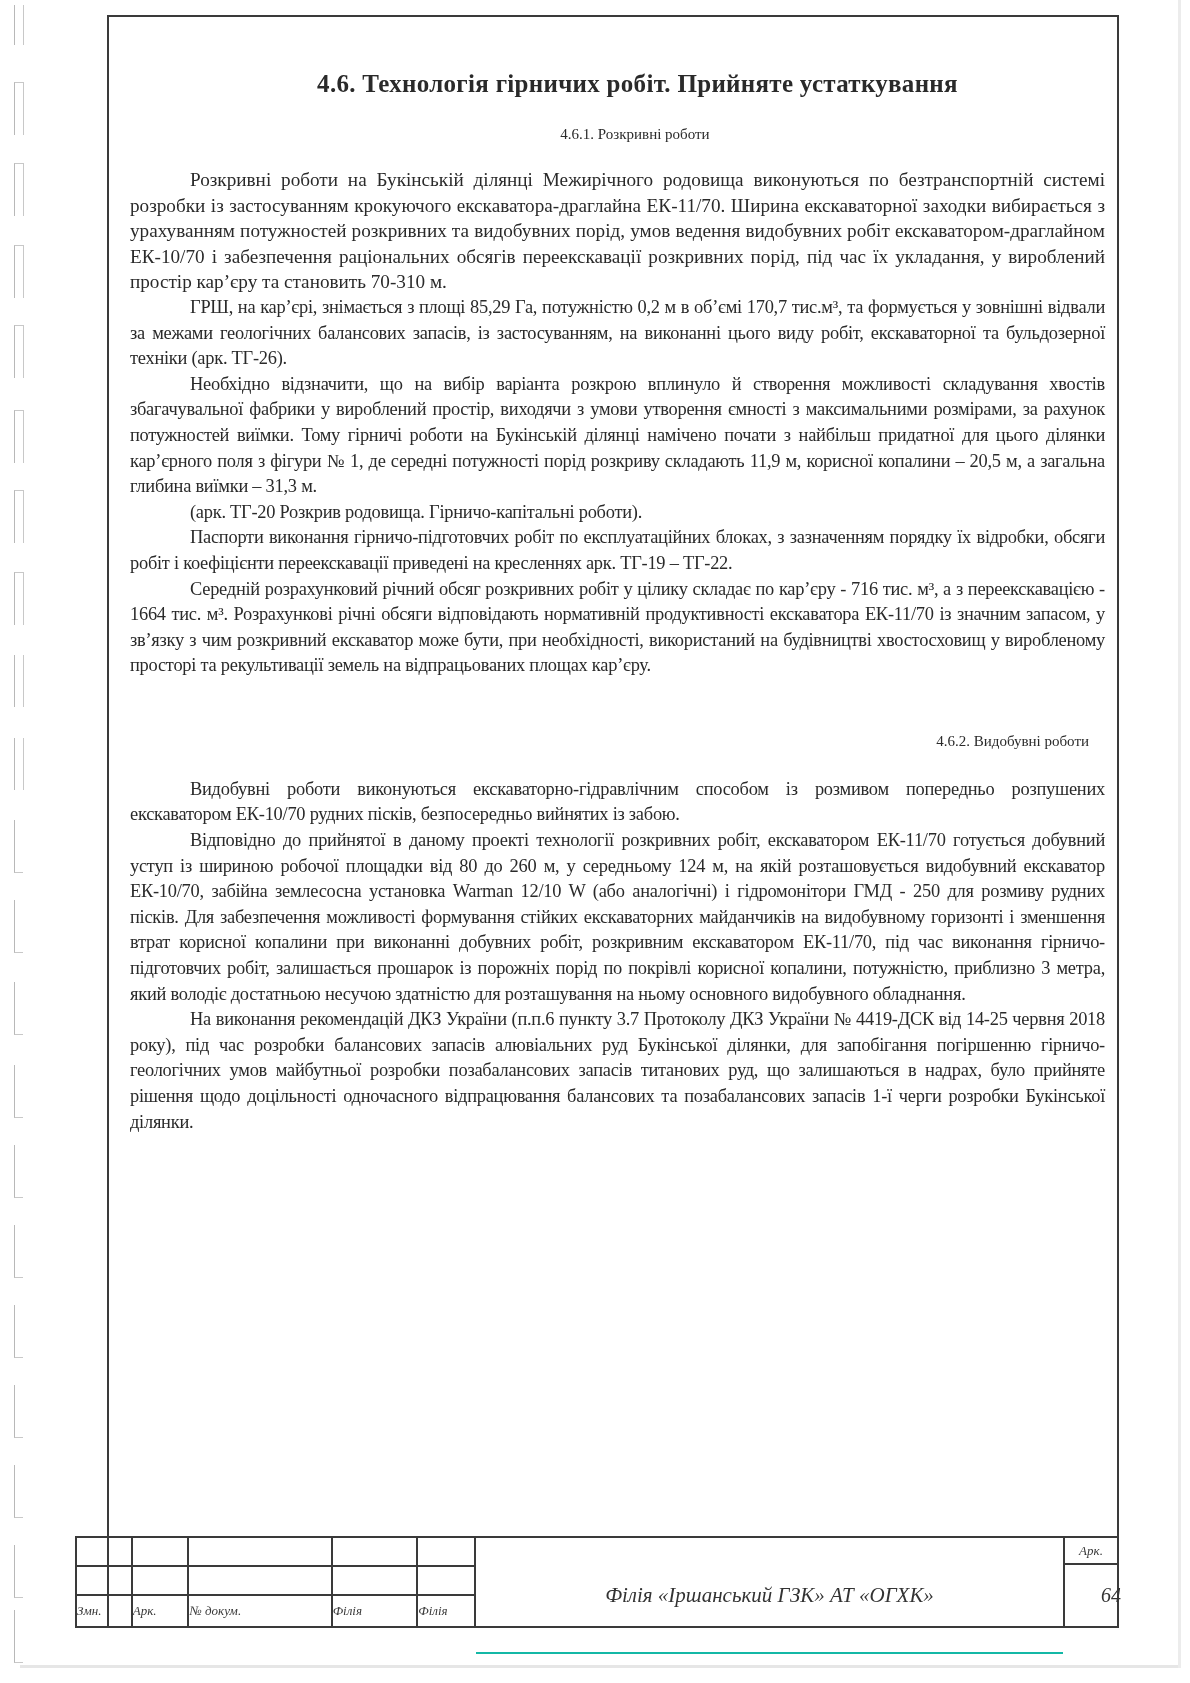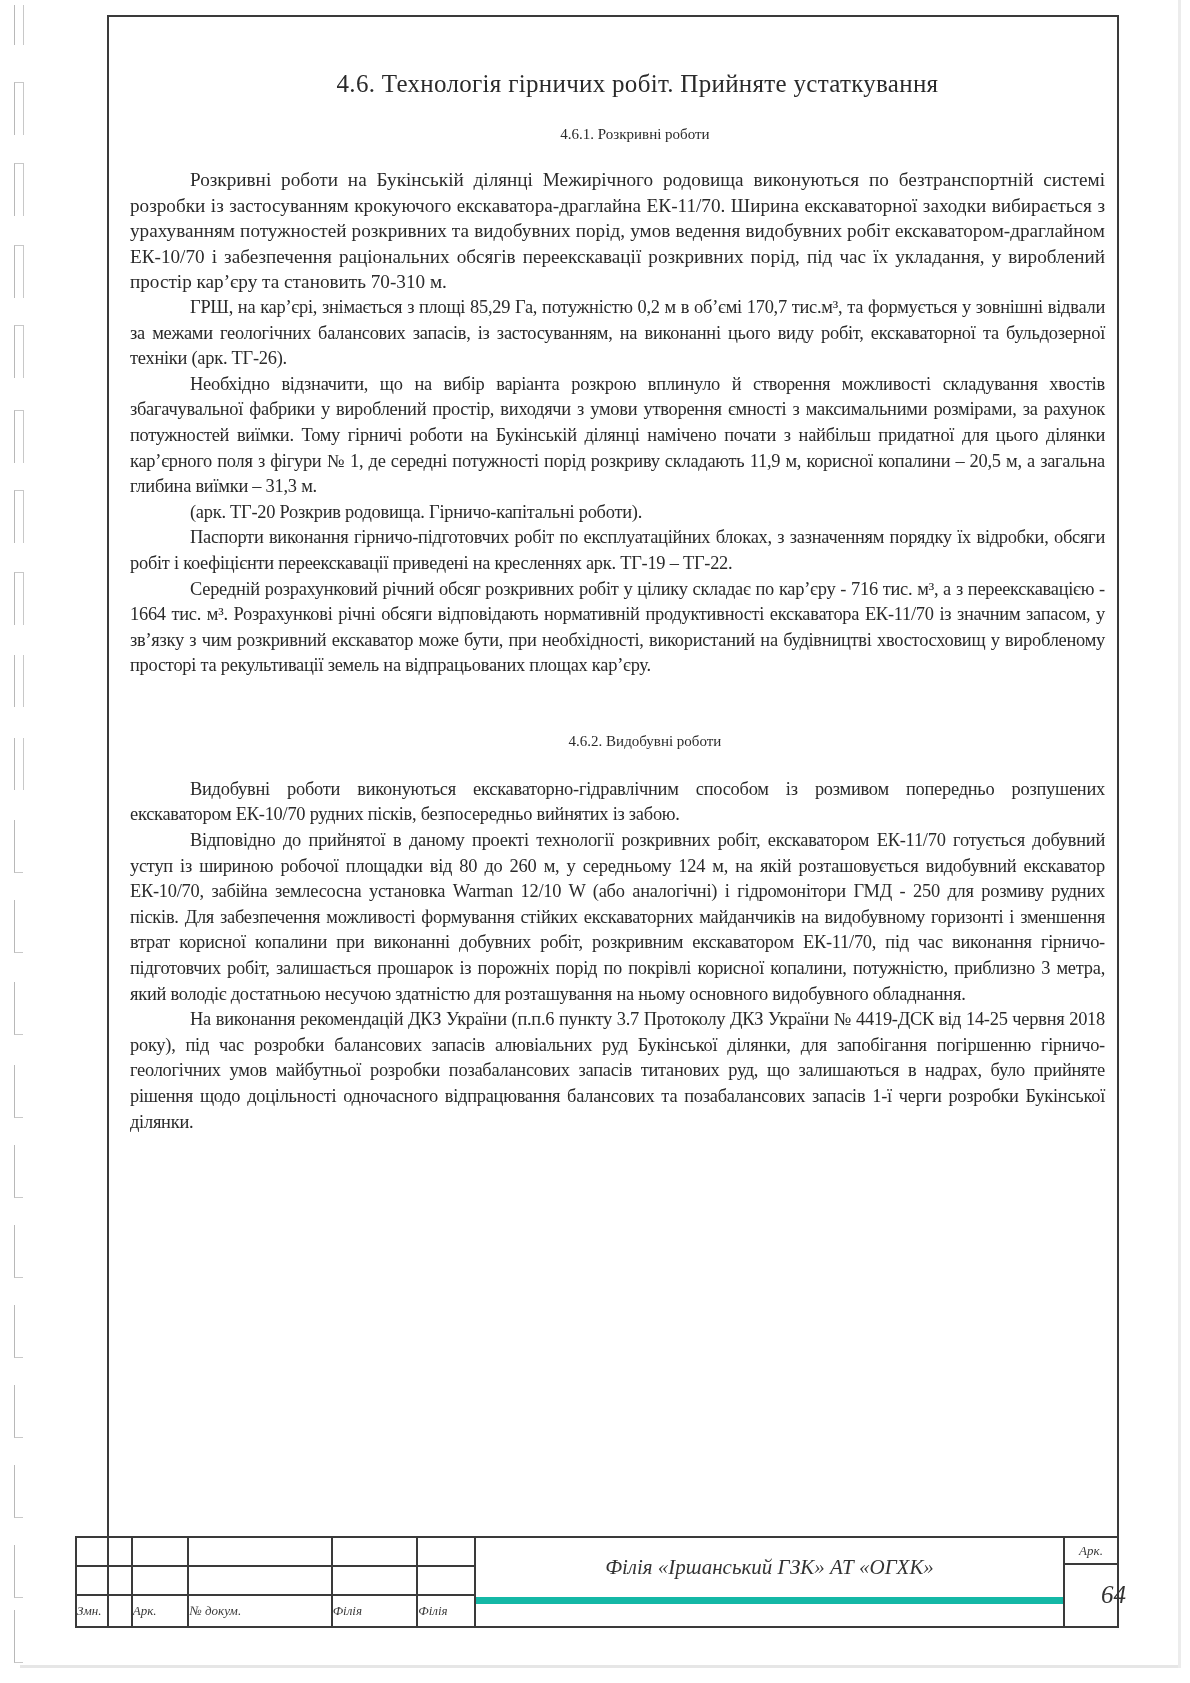--- a/index.html
+++ b/index.html
@@ -21,57 +21,57 @@
   .frame {
     position: absolute;
     left: 107px; top: 15px;
     width: 1012px; height: 1613px;
     border: 2px solid #3a3a3a;
     box-sizing: border-box;
   }
   .content { position: absolute; left: 130px; top: 70px; width: 975px; }
   h1 {
     margin: 0; text-align: center;
-    font-size: 25px; font-weight: normal; letter-spacing: 0.3px;
+    font-size: 25px; font-weight: bold; letter-spacing: 0.3px;
     color: #2a2a2a;
     padding-left: 40px;
   }
   h2 {
     margin: 16px; text-align: center;
     font-size: 15px; font-weight: normal;
     color: #2a2a2a;
   }
   .h2a { margin-top: 28px; padding-left: 35px; }
-  .h2b { margin-top: 54px; margin-bottom: 27px; padding-left: 55px; }
+  .h2b { margin-top: 54px; margin-bottom: 27px; padding-left: 55px; text-align: right; }
   p {
     margin: 0;
     font-size: 19.2px; line-height: 25.6px;
     text-align: justify;
     text-indent: 60px;
   }
   .p-first { margin-top: 24px; }
   .cond { font-size: 18.4px; letter-spacing: -0.25px; }
   
   .tb { position: absolute; left: 75px; top: 1536px; width: 1044px; height: 92px; }
   .tb-grid { position: absolute; left: 0; top: 0; width: 401px; height: 92px; border-collapse: collapse; }
   .tb-grid td { border: 2px solid #3a3a3a; padding: 0; height: 27px; font-size: 13px; font-style: italic; text-align: left; color: #3a3a3a; }
   .tb-grid tr.r3 td { height: 30px; }
   .tb-org {
-    position: absolute; left: 401px; top: 0; width: 587px; height: 68px;
-    border-top: 2px solid #3a3a3a; border-bottom: 7px solid #14b8a6;
+    position: absolute; left: 401px; top: 0; width: 587px; height: 118px;
+    border-top: 2px solid #3a3a3a; border-bottom: 2px solid #14b8a6;
     box-sizing: border-box;
     display: flex; align-items: center; justify-content: center;
     font-style: italic; font-size: 21px; color: #333;
   }
   .tb-sheet {
     position: absolute; left: 988px; top: 0; width: 56px; height: 92px;
     border: 2px solid #3a3a3a; box-sizing: border-box;
   }
   .tb-sheet-label { height: 25px; border-bottom: 2px solid #3a3a3a; font-size: 13px; font-style: italic; text-align: center; line-height: 25px; color: #3a3a3a; }
-  .tb-sheet-num { height: 63px; line-height: 60px; text-align: center; font-size: 25px; font-style: italic; color: #333; margin-left: 36px; }
+  .tb-sheet-num { height: 63px; line-height: 60px; text-align: center; font-size: 20px; font-style: italic; color: #333; margin-left: 36px; }
   .scan-shadow { position: absolute; left: 20px; top: 1665px; width: 1160px; height: 3px; background: #e6e6e6; }
   .scan-right { position: absolute; left: 1178px; top: 0; width: 3px; height: 1668px; background: #ececec; }
 </style>
 </head>
 <body>
 
 <div class="binding">
   <div class="bmark" style="top:5px; height:40px;"></div>
   <div class="bmark top" style="top:82px;"></div>
   <div class="bmark top" style="top:163px;"></div>

